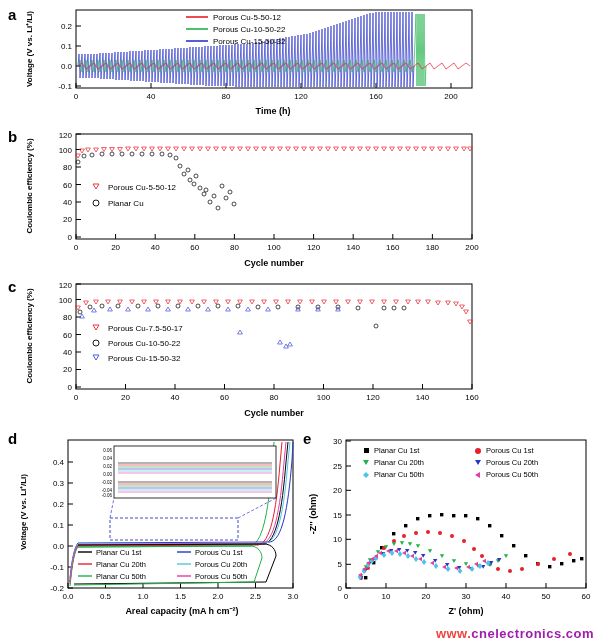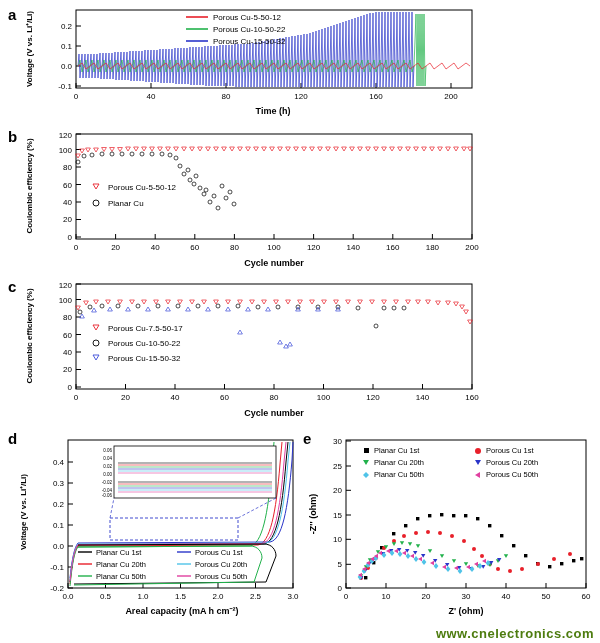--- a/index.html
+++ b/index.html
@@ -2,22 +2,22 @@
 <html><head>
 <meta charset="utf-8">
 <style>
   html,body{margin:0;padding:0;}
   body{width:600px;height:643px;background:#ffffff;font-family:"Liberation Sans",sans-serif;position:relative;overflow:hidden;}
   .panel{position:absolute;}
   .plabel{position:absolute;font-weight:bold;font-size:15px;color:#000;}
   svg{display:block;}
   text{font-family:"Liberation Sans",sans-serif;}
   .wm{position:absolute;right:6px;bottom:2px;font-size:13px;font-weight:bold;letter-spacing:.5px;}
-  .wm .g{color:#4d7c0f;}
-  .wm .k{color:#4d7c0f;}
+  .wm .g{color:#ef4444;}
+  .wm .k{color:#a21caf;}
 </style>
 </head>
 <body>
 
 <div class="plabel" style="left:8px;top:6px;">a</div>
 <div class="panel" style="left:18px;top:4px;">
 <svg width="470" height="118" viewBox="0 0 470 118">
   <g>
     <rect x="58" y="6" width="396" height="78" fill="#ffffff" stroke="#000" stroke-width="1"></rect>
   </g>

